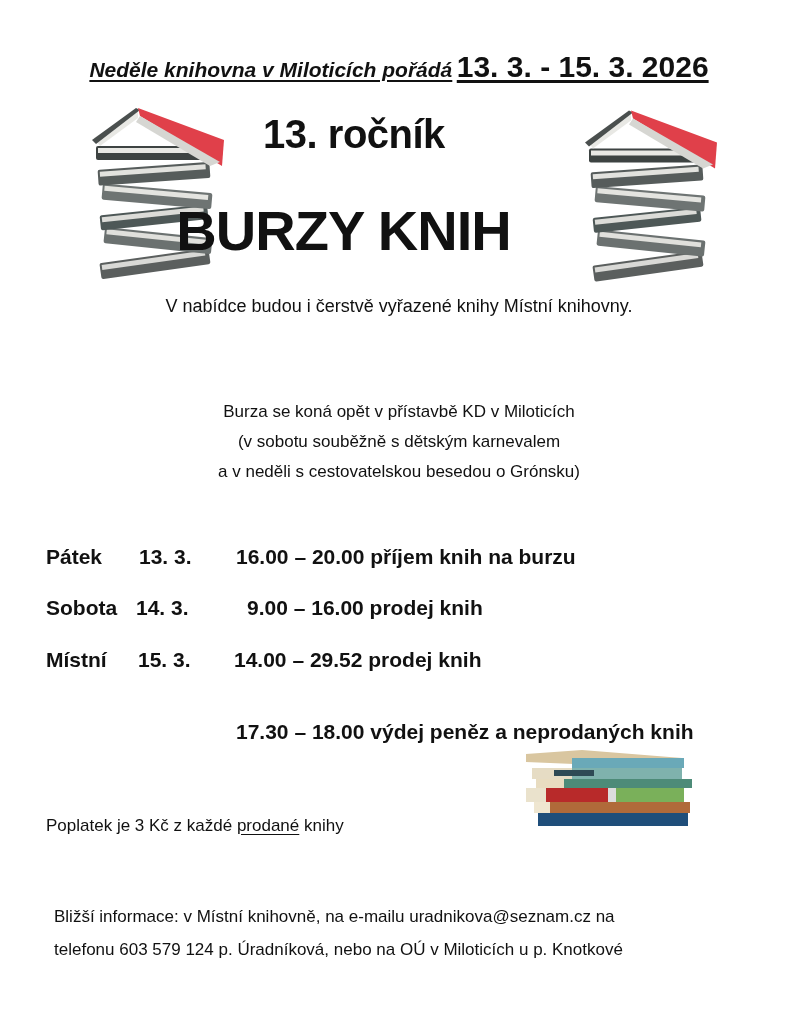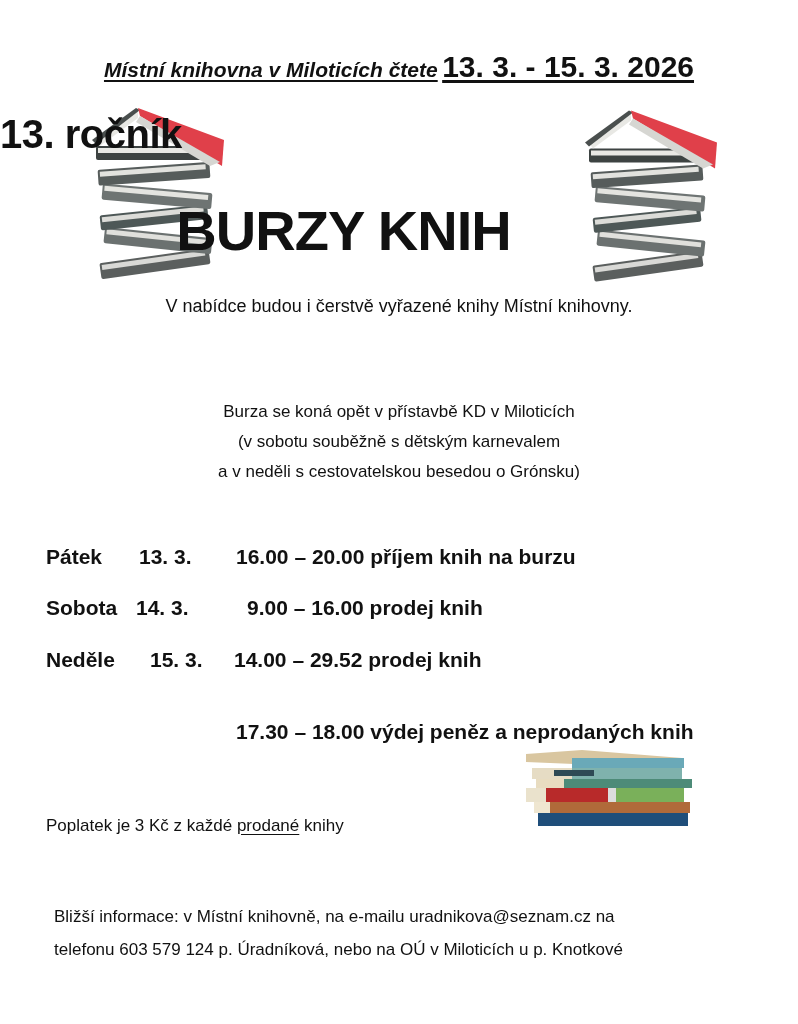--- a/index.html
+++ b/index.html
@@ -4,35 +4,35 @@
 <style>
   html, body { margin: 0; padding: 0; background: #ffffff; }
   body { width: 798px; height: 1024px; position: relative; overflow: hidden;
          font-family: "Liberation Sans", sans-serif; color: #111; }
   .abs { position: absolute; }
   .header-line { left: 0; width: 798px; top: 50px; text-align: center; font-weight: bold;
                  font-style: italic; }
   .header-line .hl { font-size: 21px; text-decoration: underline; text-underline-offset: 3px;
                      border-bottom: 0; }
   .header-line .hd { font-size: 30px; font-style: normal; text-decoration: underline; text-underline-offset: 3px; }
-  .title1 { left: 0; width: 708px; top: 112px; font-size: 40px; font-weight: bold; letter-spacing: -0.5px; }
+  .title1 { left: 0; width: 708px; top: 112px; text-align: center; font-size: 40px; font-weight: bold; letter-spacing: -0.5px; }
   .title2 { left: 0; width: 687px; top: 198px; text-align: center; font-size: 56px; font-weight: bold; letter-spacing: -1px; }
   .para { left: 0; width: 798px; text-align: center; font-size: 18px; line-height: 31px; }
   .schedule-row { left: 46px; font-size: 21px; font-weight: bold; height: 30px; }
   .schedule-row span { position: absolute; white-space: nowrap; }
   .fee { left: 46px; top: 816px; font-size: 17px; }
   .fee u { text-underline-offset: 3px; }
   .info { left: 54px; top: 900px; font-size: 17px; line-height: 33px; }
   svg { display: block; }
 </style>
 </head>
 <body>
 
 <div class="abs header-line">
-  <span class="hl">Místní knihovna v Miloticích čtete</span>
+  <span class="hl">Neděle knihovna v Miloticích pořádá</span>
   <span class="hd">13. 3. - 15. 3. 2026</span>
 </div>
 
 <div class="abs" style="left:92px; top:104px;">
   <svg width="135" height="175" viewBox="0 0 135 175">
     <g>
       <rect x="8" y="152" width="110" height="16" rx="2" fill="#5b5f5e" transform="rotate(-8 60 160)"></rect>
       <rect x="10" y="154" width="104" height="5" fill="#d9d9d6" transform="rotate(-8 60 160)"></rect>
       <rect x="12" y="128" width="108" height="16" rx="2" fill="#6b7170" transform="rotate(6 60 136)"></rect>
       <rect x="14" y="130" width="102" height="5" fill="#e0e0dc" transform="rotate(6 60 136)"></rect>
@@ -92,22 +92,22 @@
   <span style="left:0;">Pátek</span>
   <span style="left:93px;">13. 3.</span>
   <span style="left:190px;">16.00 – 20.00 příjem knih na burzu</span>
 </div>
 <div class="abs schedule-row" style="top:596px;">
   <span style="left:0;">Sobota</span>
   <span style="left:90px;">14. 3.</span>
   <span style="left:201px;">9.00 – 16.00 prodej knih</span>
 </div>
 <div class="abs schedule-row" style="top:648px;">
-  <span style="left:0;">Neděle</span>
-  <span style="left:92px;margin-left:12px;">15. 3.</span>
+  <span style="left:0;">Místní</span>
+  <span style="left:92px;">15. 3.</span>
   <span style="left:188px;">14.00 – 29.52 prodej knih</span>
 </div>
 <div class="abs schedule-row" style="top:699px;">
   <span style="left:190px;margin-top:21px;">17.30 – 18.00 výdej peněz a neprodaných knih</span>
 </div>
 
 <div class="abs" style="left:522px; top:750px;">
   <svg width="170" height="80" viewBox="0 0 170 80">
     <polygon points="4,4 60,0 160,8 160,16 52,14 4,12" fill="#d9c6a0"></polygon>
     <rect x="50" y="8" width="112" height="10" fill="#6aa9b8"></rect>

